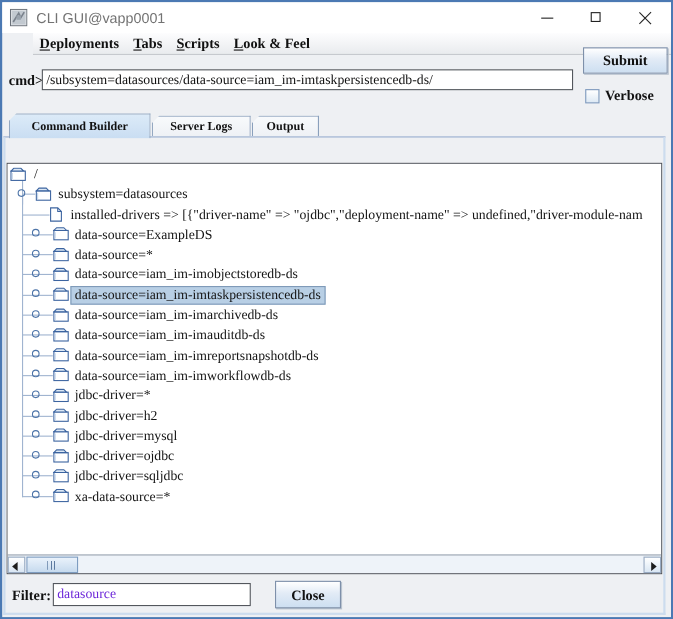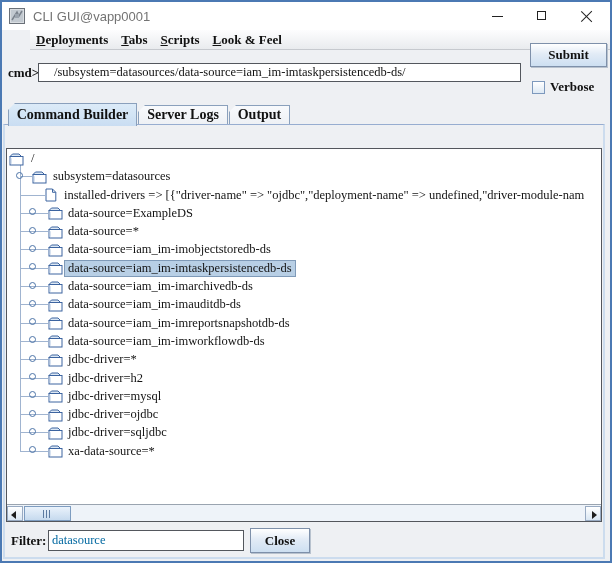--- a/index.html
+++ b/index.html
@@ -24,30 +24,30 @@
   .glyph-close::after{transform:rotate(-45deg);}
   
   .menubar{position:absolute;left:0;top:28px;width:608px;height:20px;
     background:linear-gradient(#fdfdfe,#e9ebee);border-bottom:1px solid #c6c9ce;
     display:flex;align-items:center;padding-left:6px;gap:13px;margin-left:28px;}
   .menu-item{font-size:13px;font-weight:bold;color:#111;white-space:nowrap;}
   .menu-item .mn{text-decoration:underline;}
   
   .cmd-label{position:absolute;left:6px;top:63px;font-size:13px;font-weight:bold;color:#111;}
   .cmd-input{position:absolute;left:36px;top:61px;width:483px;height:19px;
-    border:1px solid #53575d;background:#fff;font-family:inherit;font-size:12.5px;padding:0 15px;color:#111;}
+    border:1px solid #53575d;background:#fff;font-family:inherit;font-size:12.5px;padding:0 3px;color:#111;}
   .btn{background:linear-gradient(#ffffff,#e2ebf6 45%,#cddff1);border:1px solid #8494a8;
     box-shadow:1px 1px 0 #b8c2ce;font-family:inherit;font-weight:bold;font-size:13px;color:#111;
     display:flex;align-items:center;justify-content:center;}
   .submit-btn{position:absolute;left:528px;top:41px;width:77px;height:24px;border:1px solid #7e90aa;}
   .verbose-box{position:absolute;left:530px;top:79px;width:13px;height:13px;
     border:1px solid #7d99bd;background:linear-gradient(#ffffff,#dde9f4);}
   .verbose-label{position:absolute;left:548px;top:77px;font-size:13px;font-weight:bold;color:#111;}
   
-  .tab{position:absolute;font-size:14px;font-weight:bold;color:#111;
+  .tab{position:absolute;font-size:11px;font-weight:bold;color:#111;
     display:flex;align-items:center;justify-content:center;
     border:1px solid #8aa0bc;border-bottom:none;
     clip-path:polygon(0 100%,0 7px,7px 0,100% 0,100% 100%);
     background:linear-gradient(#f8fafc,#eef1f5);}
   .tab.selected{background:linear-gradient(#dcebf8,#c9ddf2);z-index:5;}
   .tab1{left:6px;top:101px;width:129px;height:23px;}
   .tab2{left:136px;top:103px;width:90px;height:19px;}
   .tab3{left:227px;top:103px;width:61px;height:19px;}
   
   .tab-content{position:absolute;left:1px;top:122px;width:602px;height:435px;
@@ -92,22 +92,22 @@
   .sb-btn.right{right:0;}
   .sb-btn .tri{position:absolute;top:3.5px;width:0;height:0;border:4px solid transparent;}
   .sb-btn.left .tri{left:3px;border-right:5px solid #1d1d1d;border-left:none;}
   .sb-btn.right .tri{left:6px;border-left:5px solid #1d1d1d;border-right:none;}
   .sb-thumb{position:absolute;left:17px;top:1px;width:47px;height:15px;
     border:1px solid #7d9cc0;background:linear-gradient(#eaf2fb,#c6daee);}
   .sb-thumb .grip{position:absolute;left:18px;top:3px;width:8px;height:8px;
     background:repeating-linear-gradient(to right,#5c7aa0 0 1px,transparent 1px 3px);}
   
   .filter-label{position:absolute;left:6px;top:408px;font-size:13px;font-weight:bold;color:#111;}
-  .filter-input{position:absolute;left:43px;top:405px;width:196px;height:21px;
-    border:1px solid #53575d;background:#fff;font-family:inherit;font-size:12.5px;padding:0 3px;color:#0369a1;}
+  .filter-input{position:absolute;left:43px;top:405px;width:180px;height:21px;
+    border:1px solid #53575d;background:#fff;font-family:inherit;font-size:12.5px;padding:0 3px;color:#6d28d9;}
   .clear-btn{position:absolute;left:245px;top:403px;width:60px;height:25px;border:1px solid #7e90aa;}
 </style>
 </head>
 <body>
 
 <div class="window">
 
   <div class="titlebar">
     <svg class="app-icon" width="16" height="16" viewBox="0 0 16 16">
       <rect x="0.5" y="0.5" width="15" height="15" fill="#d9dde1" stroke="#6a7078"></rect>

